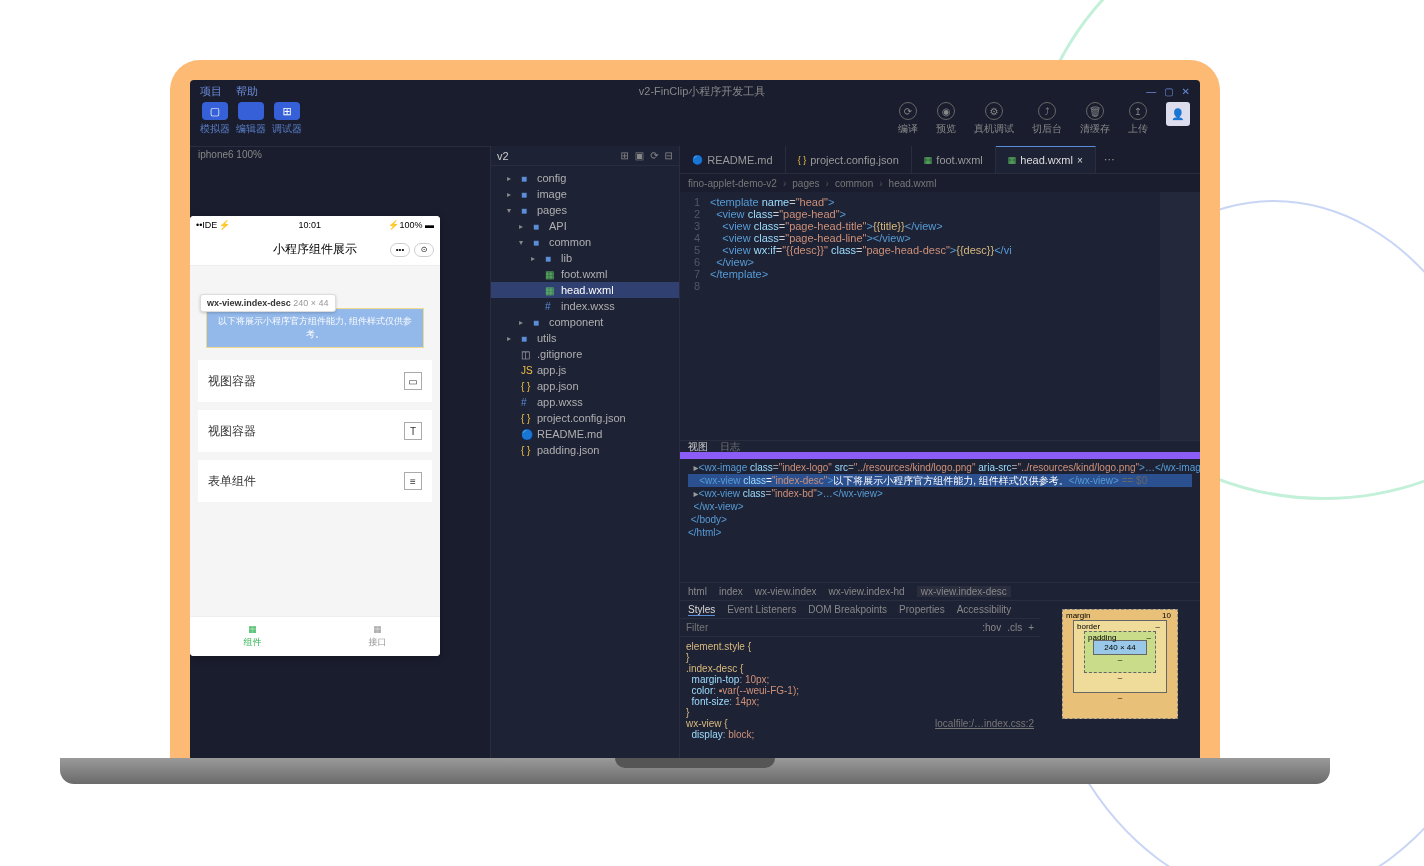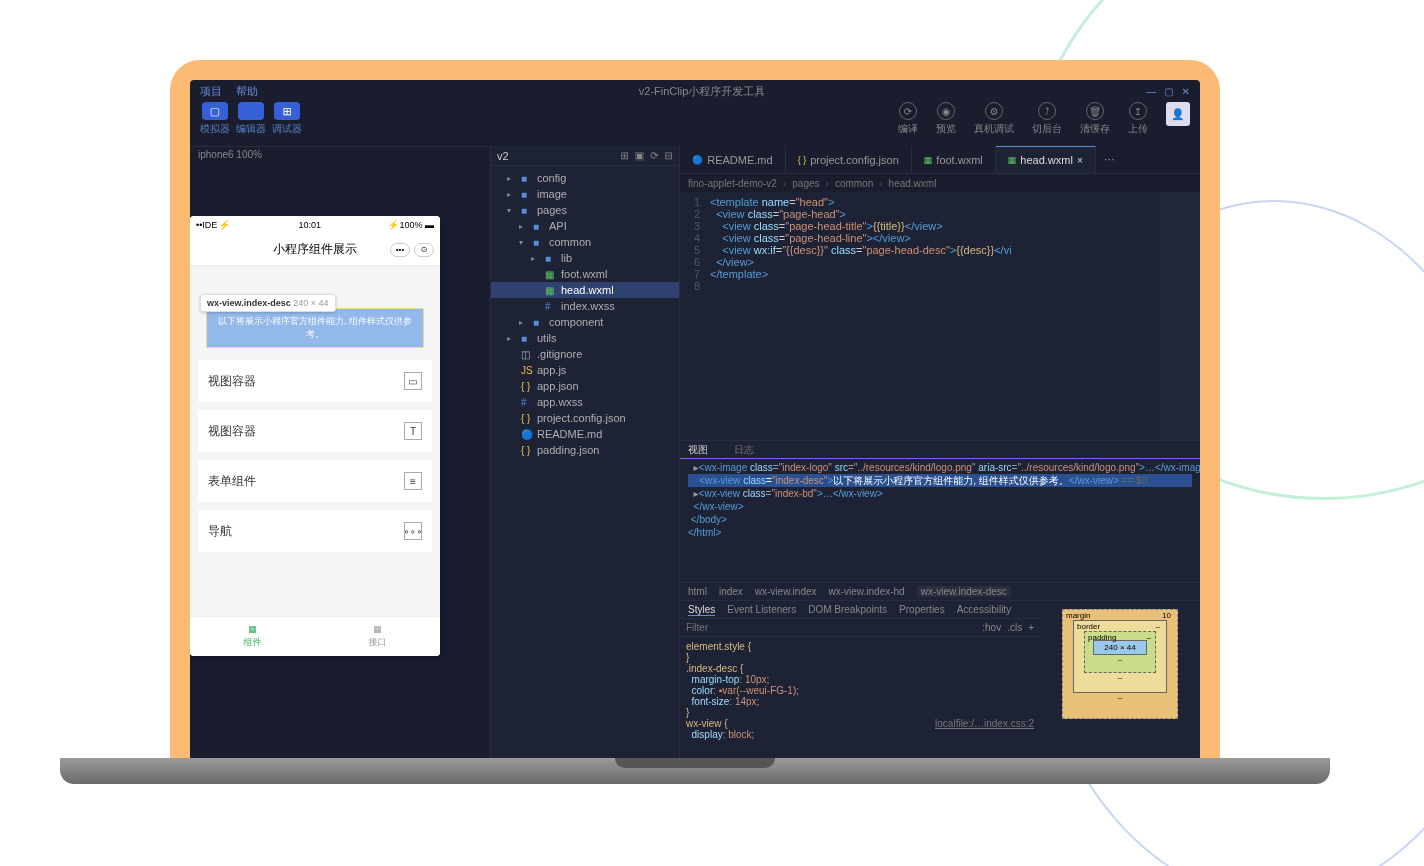--- a/index.html
+++ b/index.html
@@ -82,21 +82,21 @@
 .code-line { display: flex; }
 .code-line .ln { width: 30px; text-align: right; padding-right: 10px; color: #556; flex-shrink: 0; }
 .code-line .ct { flex: 1; white-space: pre; color: #ccc; }
 .tag { color: #569cd6; }
 .attr { color: #9cdcfe; }
 .str { color: #ce9178; }
 .brace { color: #d7ba7d; }
 .minimap { position: absolute; right: 0; top: 0; width: 40px; height: 100%; background: rgba(100,100,120,.1); }
 
 .devtools { height: 320px; display: flex; flex-direction: column; border-top: 1px solid #2a2d3e; background: #1e2235; font-size: 10px; }
-.dt-toptabs { height: 18px; display: flex; align-items: center; padding: 0 8px; gap: 26px; color: #777; border-bottom: 1px solid #8b5cf6; }
+.dt-toptabs { height: 18px; display: flex; align-items: center; padding: 0 8px; gap: 12px; color: #777; border-bottom: 7px solid #8b5cf6; }
 .dt-toptabs .active { color: #ccc; }
 .dt-elements { flex: 1; padding: 2px 8px; color: #999; font-family: Consolas, monospace; overflow: hidden; }
 .dt-elements .el-line { white-space: pre; line-height: 1.3; }
 .dt-elements .el-highlight { background: #2a5090; color: #fff; }
 .dt-elements .el-tag { color: #569cd6; }
 .dt-elements .el-attr { color: #9cdcfe; }
 .dt-elements .el-str { color: #ce9178; }
 .dt-elements .el-dim { color: #666; }
 
 .dt-breadcrumb { height: 18px; display: flex; align-items: center; padding: 0 8px; gap: 12px; color: #888; border-top: 1px solid #2a2d3e; }
@@ -213,24 +213,20 @@
                     <span class="micon" style="display:flex;align-items:center;justify-content:center;font-size:10px;">▭</span>
                   </div>
                   <div class="menu-item">
                     <span>视图容器</span>
                     <span class="micon" style="display:flex;align-items:center;justify-content:center;font-size:10px;">T</span>
                   </div>
                   <div class="menu-item">
                     <span>表单组件</span>
                     <span class="micon" style="display:flex;align-items:center;justify-content:center;font-size:10px;">≡</span>
                   </div>
-                  <div class="menu-item">
-                    <span>导航</span>
-                    <span class="micon" style="display:flex;align-items:center;justify-content:center;font-size:10px;">∘∘∘</span>
-                  </div>
                 </div>
             </div>
             <div class="phone-tabs" id="phone-tabs">
                 <div class="phone-tab active">
                   <div>▦</div>
                   <div>组件</div>
                 </div>
                 <div class="phone-tab ">
                   <div>▦</div>
                   <div>接口</div>

